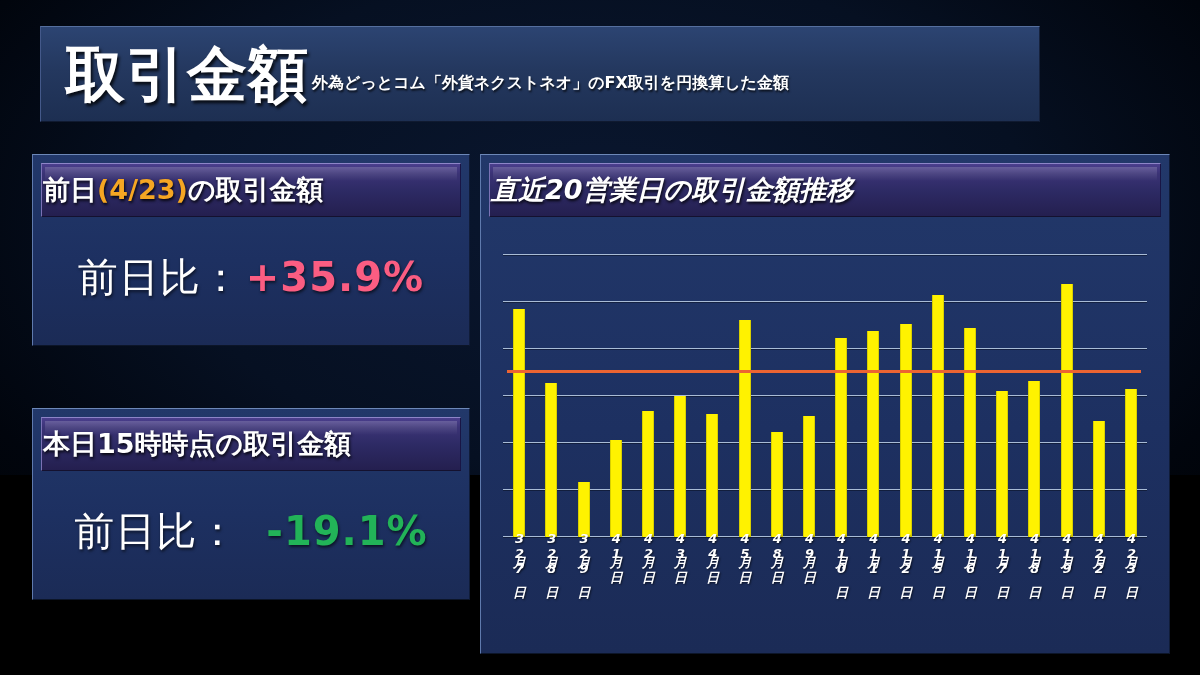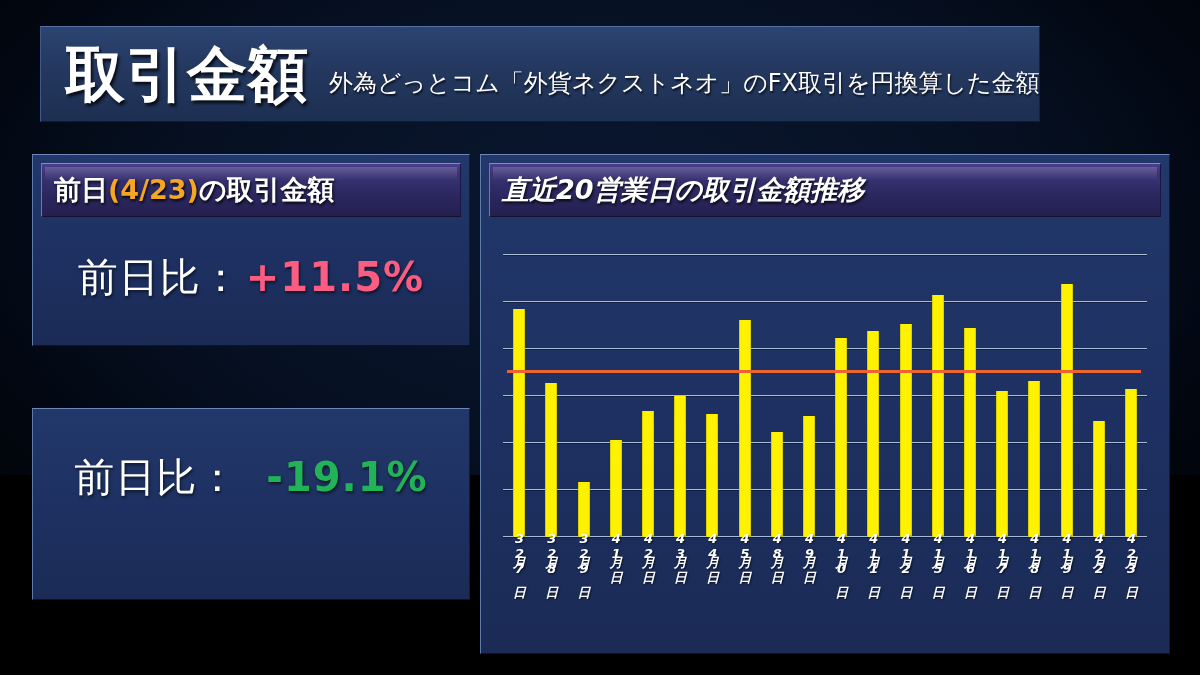--- a/index.html
+++ b/index.html
@@ -43,24 +43,24 @@
   #title-main {
     font-size: 60px;
     font-weight: bold;
     color: #ffffff;
     letter-spacing: 1px;
     line-height: 1;
     text-shadow: 2px 3px 3px rgba(0,0,0,0.75);
     white-space: nowrap;
   }
   #title-sub {
-    font-size: 24px;
-    font-weight: normal;
-    color: #ffffff;
-    margin-left: 20px;
+    font-size: 16px;
+    font-weight: bold;
+    color: #ffffff;
+    margin-left: 3px;
     margin-top: 18px;
     white-space: nowrap;
     text-shadow: 1px 2px 2px rgba(0,0,0,0.7);
   }
 
   
   .card {
     position: absolute;
     background: linear-gradient(180deg, #22386a 0%, #1d3061 55%, #1b2b56 100%);
     border-top: 1px solid #6d88b8;
@@ -72,21 +72,21 @@
   }
   .card-header {
     height: 54px;
     background: linear-gradient(180deg, #4b3f8e 0%, #3b3376 18%, #2d2a64 52%, #241f4f 100%);
     border-top: 1px solid #8d85c8;
     border-left: 1px solid #7a72b5;
     border-right: 1px solid #191545;
     border-bottom: 1px solid #14112f;
     display: flex;
     align-items: center;
-    padding-left: 12px;
+    padding-left: 1px;
     box-sizing: border-box;
     position: relative;
   }
   .card-header::after {
     content: "";
     position: absolute;
     left: 3px; right: 3px; top: 3px;
     height: 14px;
     background: linear-gradient(180deg, rgba(255,255,255,0.18), rgba(255,255,255,0));
     pointer-events: none;
@@ -218,26 +218,29 @@
   </div>
 
   <div class="card" id="panel-prev">
     <div class="card-header">
       <div class="card-header-text">
         <span>前日</span><span class="hl-date">(4/23)</span><span>の取引金額</span>
       </div>
     </div>
     <div class="card-body">
       <div class="value-line">
-        <span>前日比：</span><span class="value-num pos">+11.5%</span>
+        <span>前日比：</span><span class="value-num pos">+35.9%</span>
       </div>
     </div>
   </div>
 
   <div class="card" id="panel-today">
+    <div class="card-header">
+      <div class="card-header-text">本日15時時点の取引金額</div>
+    </div>
     <div class="card-body">
       <div class="value-line">
         <span>前日比：</span><span class="value-num neg">-19.1%</span>
       </div>
     </div>
   </div>
 
   <div class="card" id="panel-chart">
     <div class="card-header">
       <div class="card-header-text">直近20営業日の取引金額推移</div>

